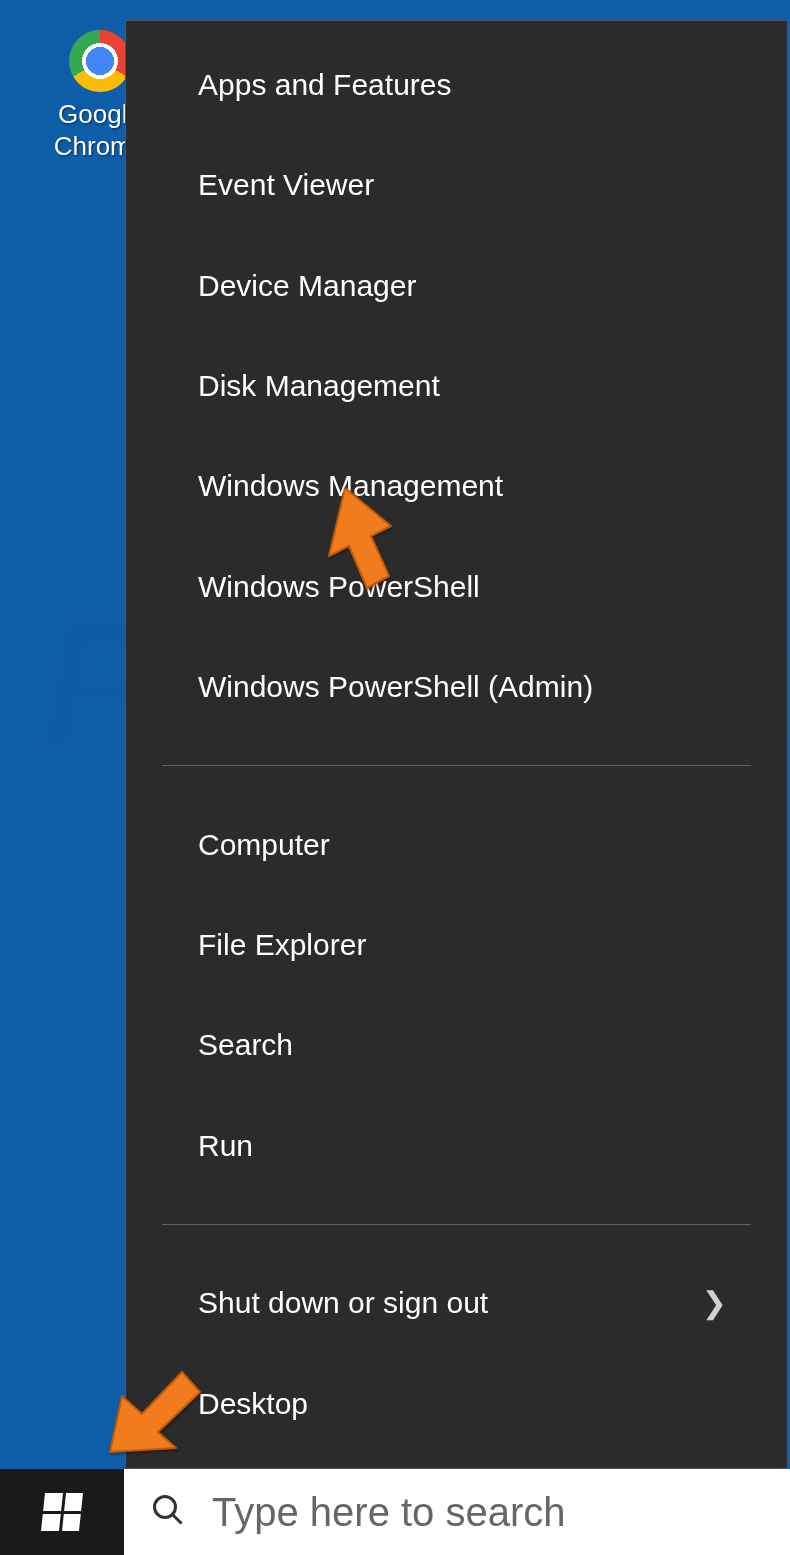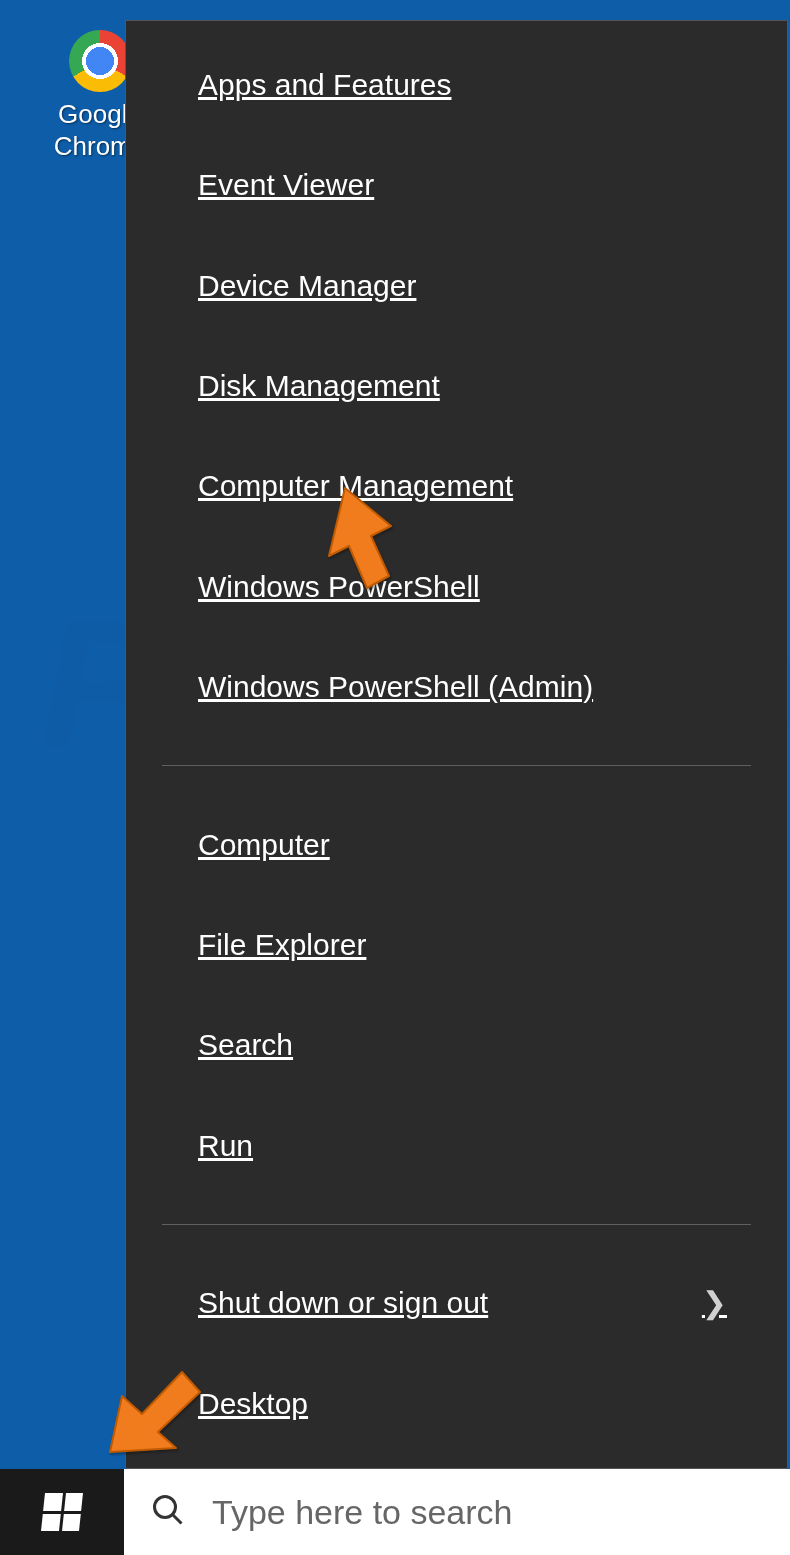--- a/index.html
+++ b/index.html
@@ -61,21 +61,20 @@
   .winx-menu .item {
     padding: 8px 60px 8px 72px;
     color: #ffffff;
     font-size: 30px;
     font-weight: 400;
     line-height: 1.2;
     cursor: default;
     display: flex;
     align-items: center;
     justify-content: space-between;
-    text-decoration: underline;
   }
   .winx-menu .sep {
     height: 1px;
     background: #606060;
     margin: 4px 36px;
   }
   .chevron {
     font-size: 30px;
     color: #d0d0d0;
     font-weight: 300;
@@ -113,21 +112,21 @@
     display: flex;
     align-items: center;
     padding: 0 26px;
     gap: 26px;
   }
   .search-icon svg { width: 36px; height: 36px; stroke: #333; }
   .searchbox input {
     border: none;
     outline: none;
     flex: 1;
-    font-size: 34px;
+    font-size: 40px;
     color: #555;
     font-family: inherit;
     background: transparent;
   }
   .searchbox input::placeholder { color: #666; }
 
   
   .arrow {
     position: absolute;
     pointer-events: none;
@@ -153,21 +152,21 @@
   <div class="item">
     <span>Event Viewer</span>
   </div>
   <div class="item">
     <span>Device Manager</span>
   </div>
   <div class="item">
     <span>Disk Management</span>
   </div>
   <div class="item">
-    <span>Computer Management</span>
+    <span>Windows Management</span>
   </div>
   <div class="item">
     <span>Windows PowerShell</span>
   </div>
   <div class="item">
     <span>Windows PowerShell (Admin)</span>
   </div>
 
   <div class="sep"></div>
 

